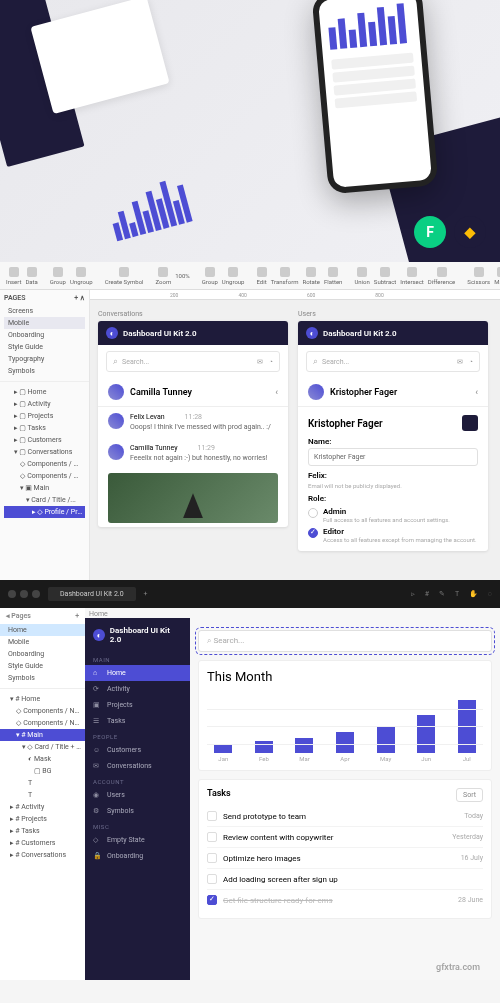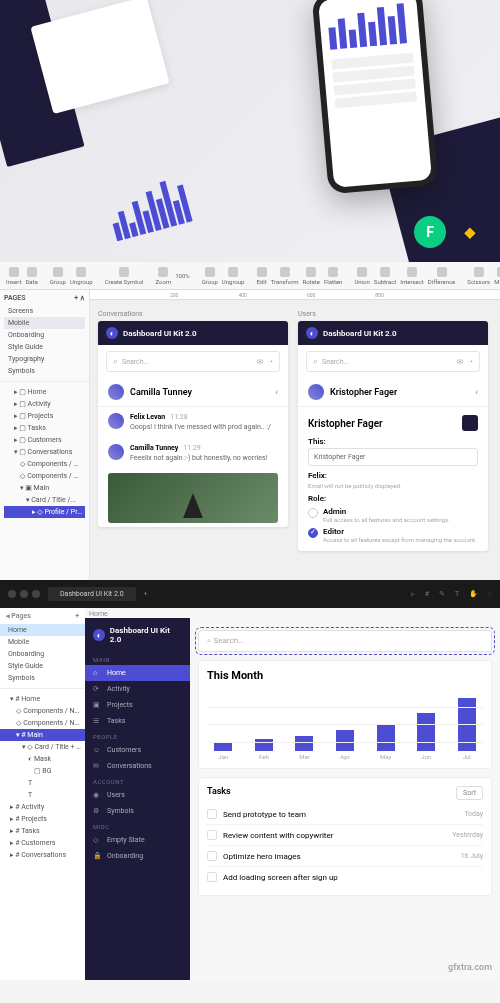--- a/index.html
+++ b/index.html
@@ -39,22 +39,22 @@
 .mockup-header{background:#1e1b3a;color:#fff;padding:6px 8px;display:flex;align-items:center;gap:5px;font-size:8px;font-weight:600}
 .mockup-logo{width:12px;height:12px;background:#4d4dd4;border-radius:50%;display:flex;align-items:center;justify-content:center;font-size:8px}
 .mockup-search{margin:6px 8px;padding:4px 6px;border:1px solid #e5e5e5;border-radius:3px;font-size:7px;color:#aaa;display:flex;align-items:center;gap:4px}
 .mockup-search::before{content:'⌕';font-size:9px}
 .mockup-icons{margin-left:auto;display:flex;gap:6px;color:#999}
 .mockup-title-row{padding:6px 10px;display:flex;align-items:center;gap:6px;font-weight:600;font-size:9px;border-bottom:1px solid #eee}
 .avatar{width:16px;height:16px;border-radius:50%;background:linear-gradient(45deg,#8a8ad4,#4d4dd4)}
 .chev{margin-left:auto;color:#999;font-weight:bold}
 .msg{padding:6px 10px;display:flex;gap:6px;font-size:7px}
 .msg-body{flex:1}
-.msg-name{font-weight:700;display:inline}
-.msg-time{color:#aaa;margin-left:5px}
+.msg-name{font-weight:400;display:inline}
+.msg-time{color:#aaa;margin-left:20px}
 .msg-text{color:#666;margin-top:2px;line-height:1.3}
 .msg-img{margin:4px 10px;height:50px;background:linear-gradient(135deg,#3a5a3a,#6a8a6a);border-radius:3px;position:relative}
 .msg-img::after{content:'';position:absolute;bottom:5px;left:50%;width:20px;height:25px;background:#222;transform:translateX(-50%);clip-path:polygon(50% 0,100% 100%,0 100%)}
 .user-detail{padding:8px 10px;font-size:8px}
 .user-detail-header{display:flex;align-items:center;justify-content:space-between;font-weight:600;font-size:10px;margin-bottom:6px}
 .dark-btn{width:16px;height:16px;background:#1e1b3a;border-radius:3px}
 .field-label{font-weight:600;margin:5px 0 2px}
 .field-box{border:1px solid #e0e0e0;border-radius:3px;padding:4px 5px;font-size:7px;color:#666;background:#fff}
 .hint{font-size:6px;color:#aaa;margin-top:2px}
 .role-opt{display:flex;gap:5px;margin-top:4px;align-items:flex-start}
@@ -83,37 +83,37 @@
 .dash-sidebar{width:105px;background:#1e1b3a;color:#fff;font-size:7px;padding:8px 0}
 .dash-brand{display:flex;align-items:center;gap:5px;padding:0 8px 8px;font-weight:600;font-size:8px}
 .dash-section{font-size:6px;color:#6a6a8a;padding:4px 8px 2px;letter-spacing:0.5px}
 .dash-nav-item{padding:4px 8px;display:flex;align-items:center;gap:6px;cursor:pointer;color:#aab}
 .dash-nav-item.active{background:#4d4dd4;color:#fff}
 .nav-icon{width:8px;height:8px;opacity:0.8}
 .dash-main{flex:1;padding:12px 8px}
 .dash-search{border:1px solid #e0e0e0;border-radius:3px;padding:5px 8px;font-size:8px;color:#aaa;background:#fff}
 .dash-search-sel{outline:1px dashed #4d4dd4;outline-offset:2px}
 .chart-card{background:#fff;border:1px solid #eee;border-radius:3px;padding:8px;margin-top:8px}
-.chart-title{font-size:11px;font-weight:700}
+.chart-title{font-size:13px;font-weight:400}
 .chart-area{display:flex;align-items:flex-end;gap:8px;height:70px;margin-top:8px;position:relative}
 .chart-gridline{position:absolute;left:0;right:0;border-top:1px solid #f0f0f0}
 .chart-col{flex:1;display:flex;flex-direction:column;align-items:center;gap:2px}
 .chart-bar{width:18px;background:#4d4dd4}
 .chart-lbl{font-size:6px;color:#aaa}
 .tasks-card{background:#fff;border:1px solid #eee;border-radius:3px;padding:8px;margin-top:8px}
 .tasks-hdr{display:flex;justify-content:space-between;font-size:9px;font-weight:600;margin-bottom:4px}
 .sort-btn{font-size:7px;font-weight:normal;border:1px solid #ddd;border-radius:3px;padding:2px 6px;color:#888}
 .task-row{display:flex;align-items:center;gap:6px;padding:5px 0;font-size:8px;border-top:1px solid #f3f3f3}
 .task-row:first-of-type{border-top:none}
 .checkbox{width:10px;height:10px;border:1px solid #ddd;border-radius:2px;flex-shrink:0}
 .checkbox.done{background:#4d4dd4;border-color:#4d4dd4;position:relative}
 .checkbox.done::after{content:'✓';color:#fff;font-size:7px;position:absolute;top:-1px;left:1px}
 .task-date{margin-left:auto;font-size:7px;color:#aaa}
 .task-done{color:#bbb;text-decoration:line-through}
-.watermark{position:absolute;bottom:8px;right:8px;font-size:9px;color:rgba(0,0,0,0.35);font-weight:600}
+.watermark{position:absolute;bottom:8px;right:20px;font-size:9px;color:rgba(0,0,0,0.35);font-weight:600}
 </style>
 </head>
 <body>
 
 <div class="hero">
   <div class="hero-sidebar" style="top:-40px;left:-20px;width:80px;height:200px;transform:rotate(-15deg)"></div>
   <div class="hero-card" style="top:10px;left:40px;width:120px;height:90px;transform:rotate(-15deg)"></div>
   <div class="hero-sidebar" style="top:130px;right:-30px;width:130px;height:180px;transform:rotate(-15deg)"></div>
   <div class="hero-chart" style="bottom:30px;left:110px;transform:rotate(-15deg)">
     <div class="hero-bar" style="height:18px"></div>
@@ -323,21 +323,21 @@
           <div class="mockup-title-row">
               <div class="avatar"></div>
               <span>Kristopher Fager</span>
               <span class="chev">‹</span>
             </div>
           <div class="user-detail">
             <div class="user-detail-header">
                 <span>Kristopher Fager</span>
                 <div class="dark-btn"></div>
               </div>
-            <div class="field-label">This:</div>
+            <div class="field-label">Name:</div>
             <div class="field-box">Kristopher Fager</div>
             <div class="field-label">Felix:</div>
             <div class="hint">Email will not be publicly displayed.</div>
             <div class="field-label">Role:</div>
             <div class="role-opt">
                 <div class="radio"></div>
                 <div class="role-txt">
                   <div class="t">Admin</div>
                   <div class="d">Full access to all features and account settings.</div>
                 </div>
@@ -511,19 +511,24 @@
               <div class="task-row">
                 <div class="checkbox"></div>
                 <span>Optimize hero images</span>
                 <span class="task-date">16 July</span>
               </div>
               <div class="task-row">
                 <div class="checkbox"></div>
                 <span>Add loading screen after sign up</span>
                 <span class="task-date"></span>
               </div>
+              <div class="task-row">
+                <div class="checkbox done"></div>
+                <span class="task-done">Get file structure ready for cms</span>
+                <span class="task-date">28 June</span>
+              </div>
             </div>
         </div>
       </div>
     </div>
   </div>
   <div class="watermark">gfxtra.com</div>
 </div>
 
 </body></html>

